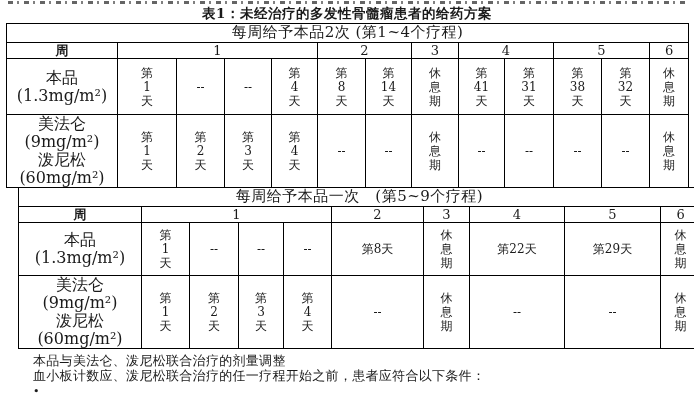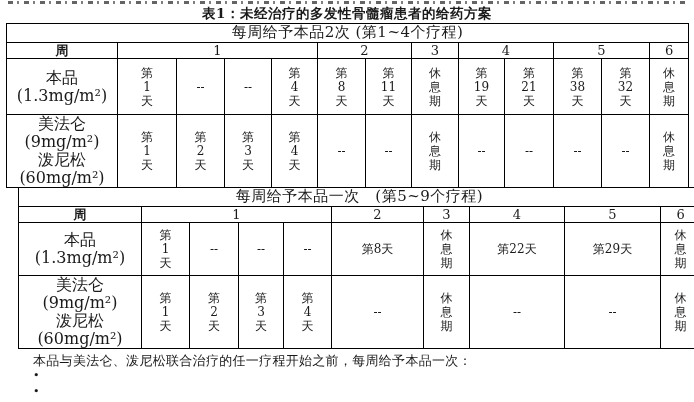--- a/index.html
+++ b/index.html
@@ -104,36 +104,36 @@
             <span class="ln">4</span>
             <span class="ln">天</span>
           </td>
       <td>
             <span class="ln">第</span>
             <span class="ln">8</span>
             <span class="ln">天</span>
           </td>
       <td>
             <span class="ln">第</span>
-            <span class="ln">11</span>
-            <span class="ln">天</span>
-          </td>
-      <td>
-            <span class="ln">休</span>
-            <span class="ln">息</span>
-            <span class="ln">期</span>
-          </td>
-      <td>
-            <span class="ln">第</span>
-            <span class="ln">19</span>
-            <span class="ln">天</span>
-          </td>
-      <td>
-            <span class="ln">第</span>
-            <span class="ln">21</span>
+            <span class="ln">14</span>
+            <span class="ln">天</span>
+          </td>
+      <td>
+            <span class="ln">休</span>
+            <span class="ln">息</span>
+            <span class="ln">期</span>
+          </td>
+      <td>
+            <span class="ln">第</span>
+            <span class="ln">41</span>
+            <span class="ln">天</span>
+          </td>
+      <td>
+            <span class="ln">第</span>
+            <span class="ln">31</span>
             <span class="ln">天</span>
           </td>
       <td>
             <span class="ln">第</span>
             <span class="ln">38</span>
             <span class="ln">天</span>
           </td>
       <td>
             <span class="ln">第</span>
             <span class="ln">32</span>
@@ -313,21 +313,22 @@
       <td>
             <span class="ln">休</span>
             <span class="ln">息</span>
             <span class="ln">期</span>
           </td>
     </tr>
   </tbody>
     </table>
 
   <div class="notes">
-    <div class="note-line">本品与美法仑、泼尼松联合治疗的任一疗程开始之前，每周给予本品一次：</div>
+    <div class="note-line">本品与美法仑、泼尼松联合治疗的剂量调整</div>
+    <div class="note-line">血小板计数应、泼尼松联合治疗的任一疗程开始之前，患者应符合以下条件：</div>
     <div class="bullet-line">
       <span class="bullet-marker">•</span>
     </div>
     <div class="bullet-line">
       <span class="bullet-marker">•</span>
     </div>
   </div>
 
 </div>
 

